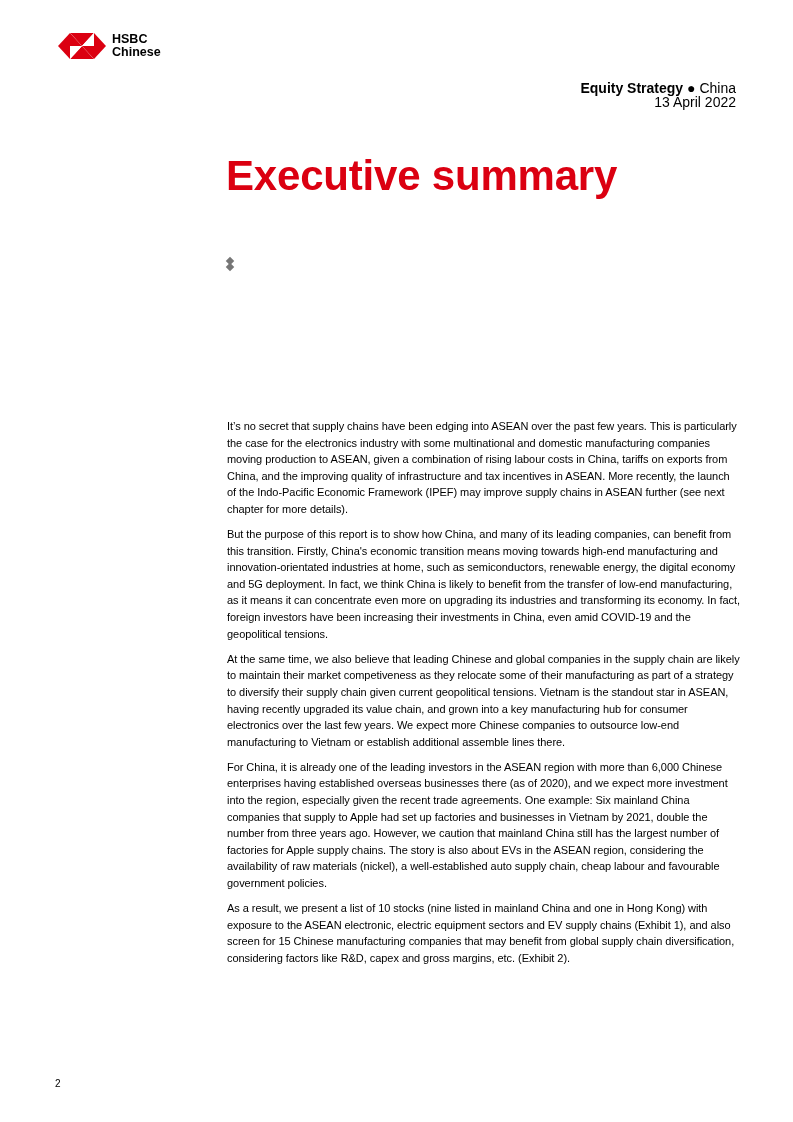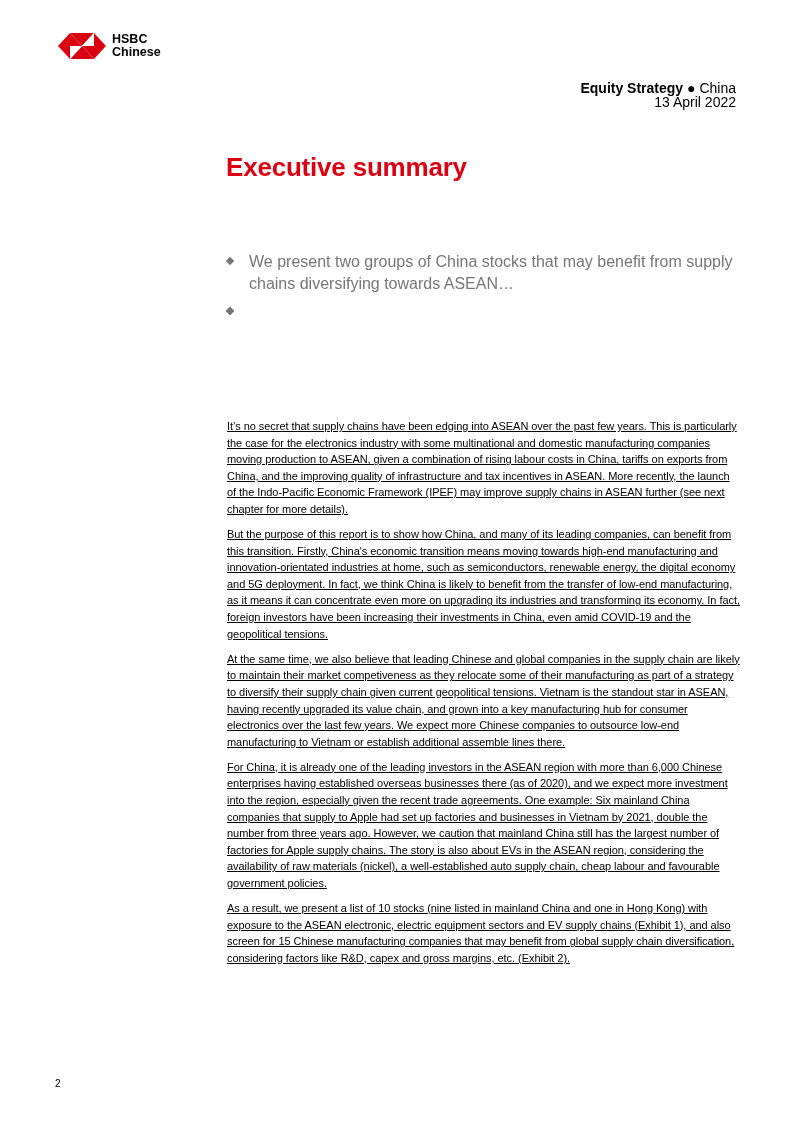--- a/index.html
+++ b/index.html
@@ -3,26 +3,26 @@
   <meta charset="utf-8">
   <style>
     html, body { margin: 0; padding: 0; background: #ffffff; }
     body { width: 793px; height: 1122px; position: relative; overflow: hidden;
            font-family: "Liberation Sans", sans-serif; color: #000; }
     .logo { position: absolute; left: 58px; top: 33px; display: flex; align-items: center; }
     .logo svg { width: 48px; height: 26px; display: block; }
     .logo-text { margin-left: 6px; font-weight: bold; font-size: 12.5px; line-height: 13px; color: #000; }
     .header-right { position: absolute; right: 57px; top: 33px; text-align: right; font-size: 14px; line-height: 14px; margin-top: 48px; }
     .header-right .strong { font-weight: bold; }
-    .title { position: absolute; left: 226px; top: 152px; margin: 0; font-size: 26px; font-weight: bold;
+    .title { position: absolute; left: 226px; top: 152px; margin: 0; font-size: 42px; font-weight: bold;
              color: #db0011; letter-spacing: -0.2px; }
     .bullets { position: absolute; left: 226px; top: 251px; width: 520px; margin: 0; padding: 0; list-style: none; }
     .bullets li { position: relative; padding-left: 23px; font-size: 16px; line-height: 22px; color: #767676; margin-bottom: 6px; }
     .bullets li .diamond { position: absolute; left: 1px; top: 7px; width: 6px; height: 6px; background: #767676; transform: rotate(45deg); }
-    .body-text { position: absolute; left: 227px; top: 418px; width: 514px; text-decoration: underline; }
+    .body-text { position: absolute; left: 227px; top: 418px; width: 514px; }
     .body-text p { margin: 0 0 8.5px 0; font-size: 11px; line-height: 16.6px; color: #000; letter-spacing: -0.05px; }
     .page-num { position: absolute; left: 55px; top: 1078px; font-size: 10px; color: #000; }
   </style>
 </head>
 <body>
 
 <div class="logo">
   <svg viewBox="0 0 48 26">
     <polygon points="12,0 36,0 24,13" fill="#ffffff"></polygon>
     <polygon points="12,26 36,26 24,13" fill="#ffffff"></polygon>
@@ -53,24 +53,20 @@
     <span class="strong">Equity Strategy</span><span> ● </span><span>China</span>
   </div>
   <div>13 April 2022</div>
 </div>
 
 <h1 class="title">Executive summary</h1>
 
 <ul class="bullets">
   <li>
     <span class="diamond"></span>
-    <span>We present two groups of China stocks that may benefit from supply chains diversifying towards ASEAN…</span>
-  </li>
-  <li>
-    <span class="diamond"></span>
   </li>
   <li>
     <span class="diamond"></span>
   </li>
 </ul>
 
 <div class="body-text">
   <p>It’s no secret that supply chains have been edging into ASEAN over the past few years. This is particularly the case for the electronics industry with some multinational and domestic manufacturing companies moving production to ASEAN, given a combination of rising labour costs in China, tariffs on exports from China, and the improving quality of infrastructure and tax incentives in ASEAN. More recently, the launch of the Indo-Pacific Economic Framework (IPEF) may improve supply chains in ASEAN further (see next chapter for more details).</p>
   <p>But the purpose of this report is to show how China, and many of its leading companies, can benefit from this transition. Firstly, China's economic transition means moving towards high-end manufacturing and innovation-orientated industries at home, such as semiconductors, renewable energy, the digital economy and 5G deployment. In fact, we think China is likely to benefit from the transfer of low-end manufacturing, as it means it can concentrate even more on upgrading its industries and transforming its economy. In fact, foreign investors have been increasing their investments in China, even amid COVID-19 and the geopolitical tensions.</p>
   <p>At the same time, we also believe that leading Chinese and global companies in the supply chain are likely to maintain their market competiveness as they relocate some of their manufacturing as part of a strategy to diversify their supply chain given current geopolitical tensions. Vietnam is the standout star in ASEAN, having recently upgraded its value chain, and grown into a key manufacturing hub for consumer electronics over the last few years. We expect more Chinese companies to outsource low-end manufacturing to Vietnam or establish additional assemble lines there.</p>

